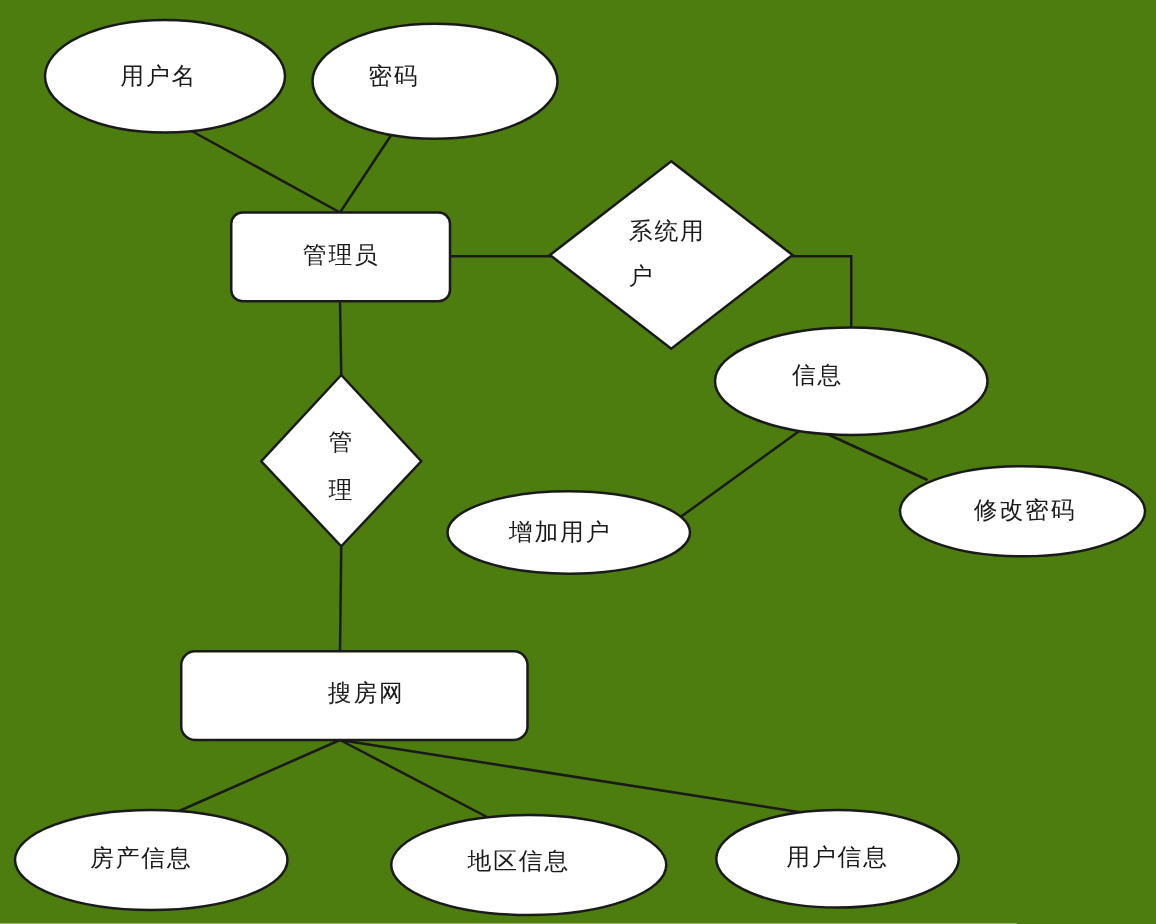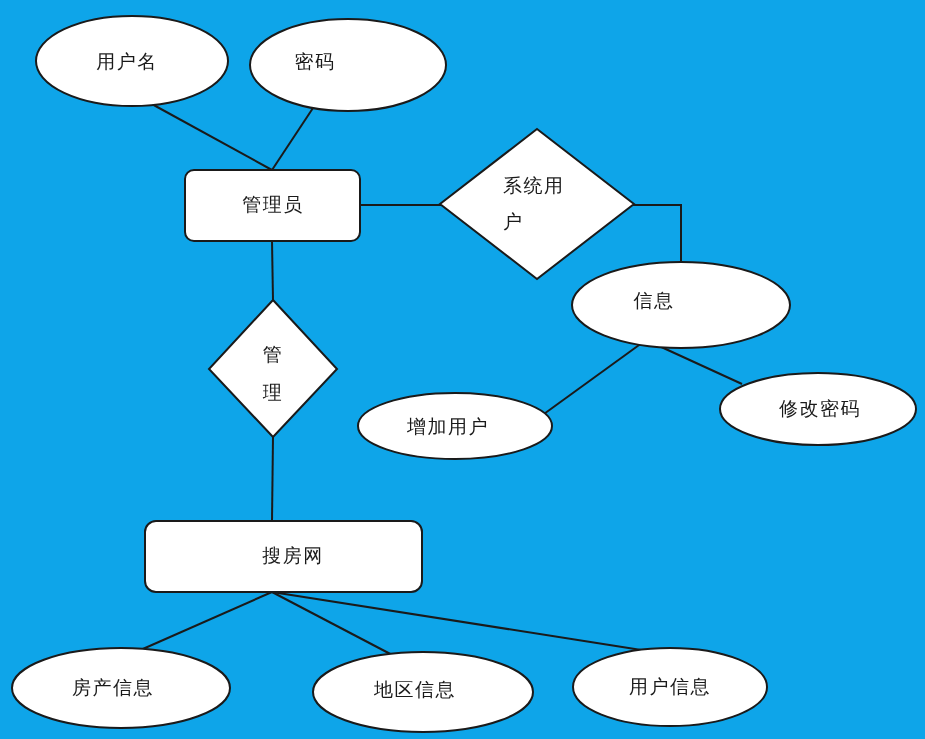--- a/index.html
+++ b/index.html
@@ -10,21 +10,21 @@
   body {
     width: 925px;
     height: 739px;
     font-family: "DejaVu Sans", "Liberation Sans", sans-serif;
     overflow: hidden;
   }
   #diagram-canvas {
     position: relative;
     width: 925px;
     height: 739px;
-    background: #0ea5e9;
+    background: #4d7c0f;
   }
   svg#er-svg {
     display: block;
     width: 925px;
     height: 739px;
   }
   .shape-outline {
     fill: #ffffff;
     stroke: #1a1a1a;
     stroke-width: 2;

